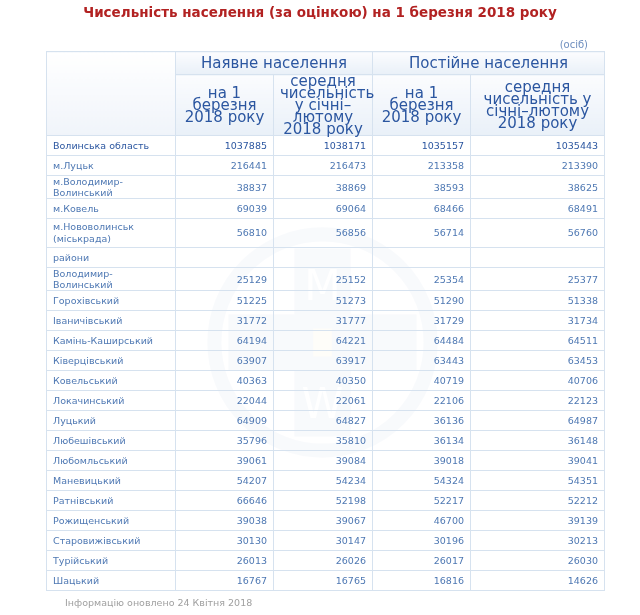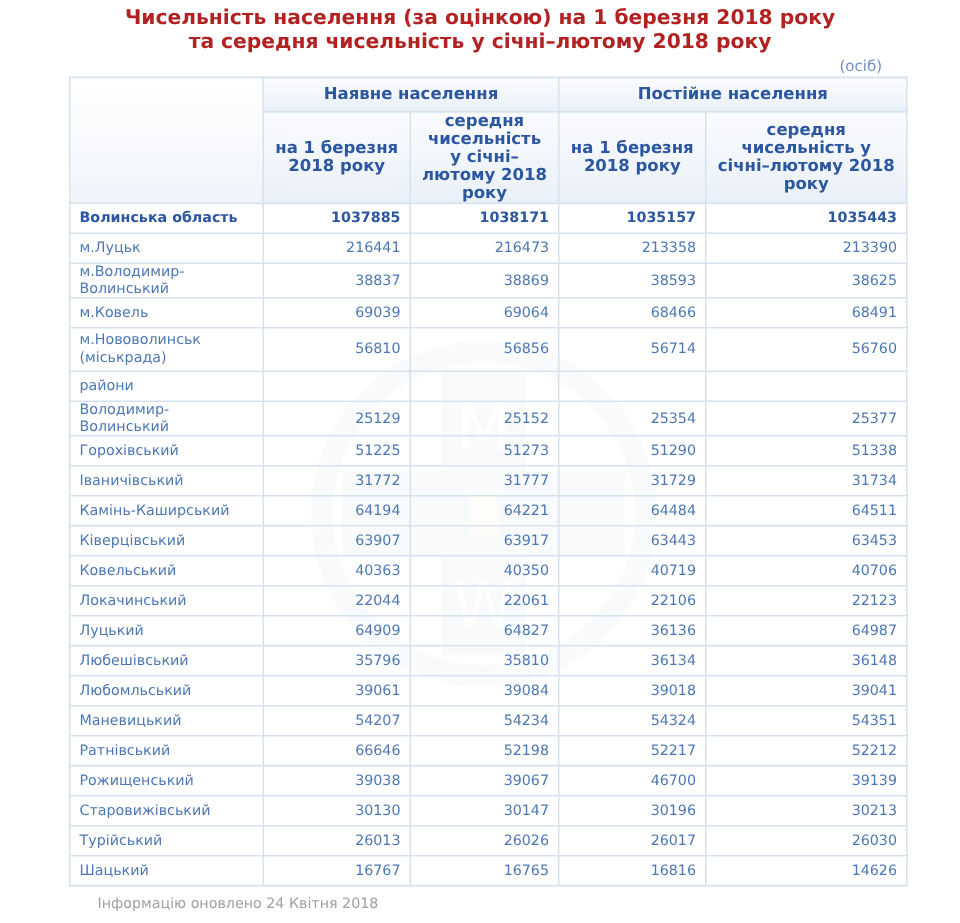--- a/index.html
+++ b/index.html
@@ -7,38 +7,37 @@
          font-family: "DejaVu Sans", sans-serif; }
   .title { position: absolute; left: 0; top: 4px; width: 640px; text-align: center;
            color: #b22222; font-size: 13.5px; font-weight: bold; line-height: 16px; }
   .units { position: absolute; right: 52px; top: 39px; color: #6f8fbf; font-size: 10px; }
   .watermark { position: absolute; left: 205px; top: 225px; width: 235px; height: 235px; opacity: 0.09; pointer-events: none; }
   table { position: absolute; left: 46px; top: 51px; border-collapse: collapse;
           width: 558px; table-layout: fixed; font-size: 9.5px; }
   col.c0 { width: 129px; } col.c1 { width: 98px; } col.c2 { width: 99px; }
   col.c3 { width: 98px; } col.c4 { width: 134px; }
   th, td { border: 1px solid #d6e2ef; padding: 0 6px; }
-  th { background: linear-gradient(#fbfcfe, #e9f0f8); color: #2b56a0; font-weight: bold;
-       font-size: 11px; line-height: 12px; }
+  th { background: linear-gradient(#fbfcfe, #e9f0f8); color: #2b56a0; font-weight: normal;
+       font-size: 15px; line-height: 12px; }
   th.corner { background: linear-gradient(#ffffff, #f0f4fa); }
   tr.h1 th { height: 22px; }
   tr.h2 th { height: 55px; }
   td { height: 19px; color: #4e78b3; background: rgba(255,255,255,0.6); }
   td.num { text-align: right; }
-  tr.total td { font-weight: bold; color: #2b56a0; }
+  tr.total td { font-weight: normal; color: #2b56a0; }
   tr.tall td { height: 28px; line-height: 12px; }
   tr.section td { height: 19px; }
   .footer { position: absolute; left: 46px; top: 597px; color: #a0a0a0; font-size: 9.5px; margin-left: 19px; }
 </style>
 </head>
 <body>
 
 <div class="title">
   <div>Чисельність населення (за оцінкою) на 1 березня 2018 року</div>
-  <div>та середня чисельність у січні–лютому 2018 року</div>
 </div>
 
 <div class="units">(осіб)</div>
 
 <svg class="watermark" viewBox="0 0 100 100">
   <circle cx="50" cy="50" r="46" fill="none" stroke="#4e78b3" stroke-width="6"></circle>
   <rect x="38" y="10" width="24" height="80" fill="#4e78b3"></rect>
   <rect x="10" y="38" width="80" height="24" fill="#4e78b3"></rect>
   <text x="50" y="32" font-size="18" text-anchor="middle" fill="#fff" font-family="DejaVu Sans, sans-serif">M</text>
   <text x="50" y="82" font-size="18" text-anchor="middle" fill="#fff" font-family="DejaVu Sans, sans-serif">W</text>

